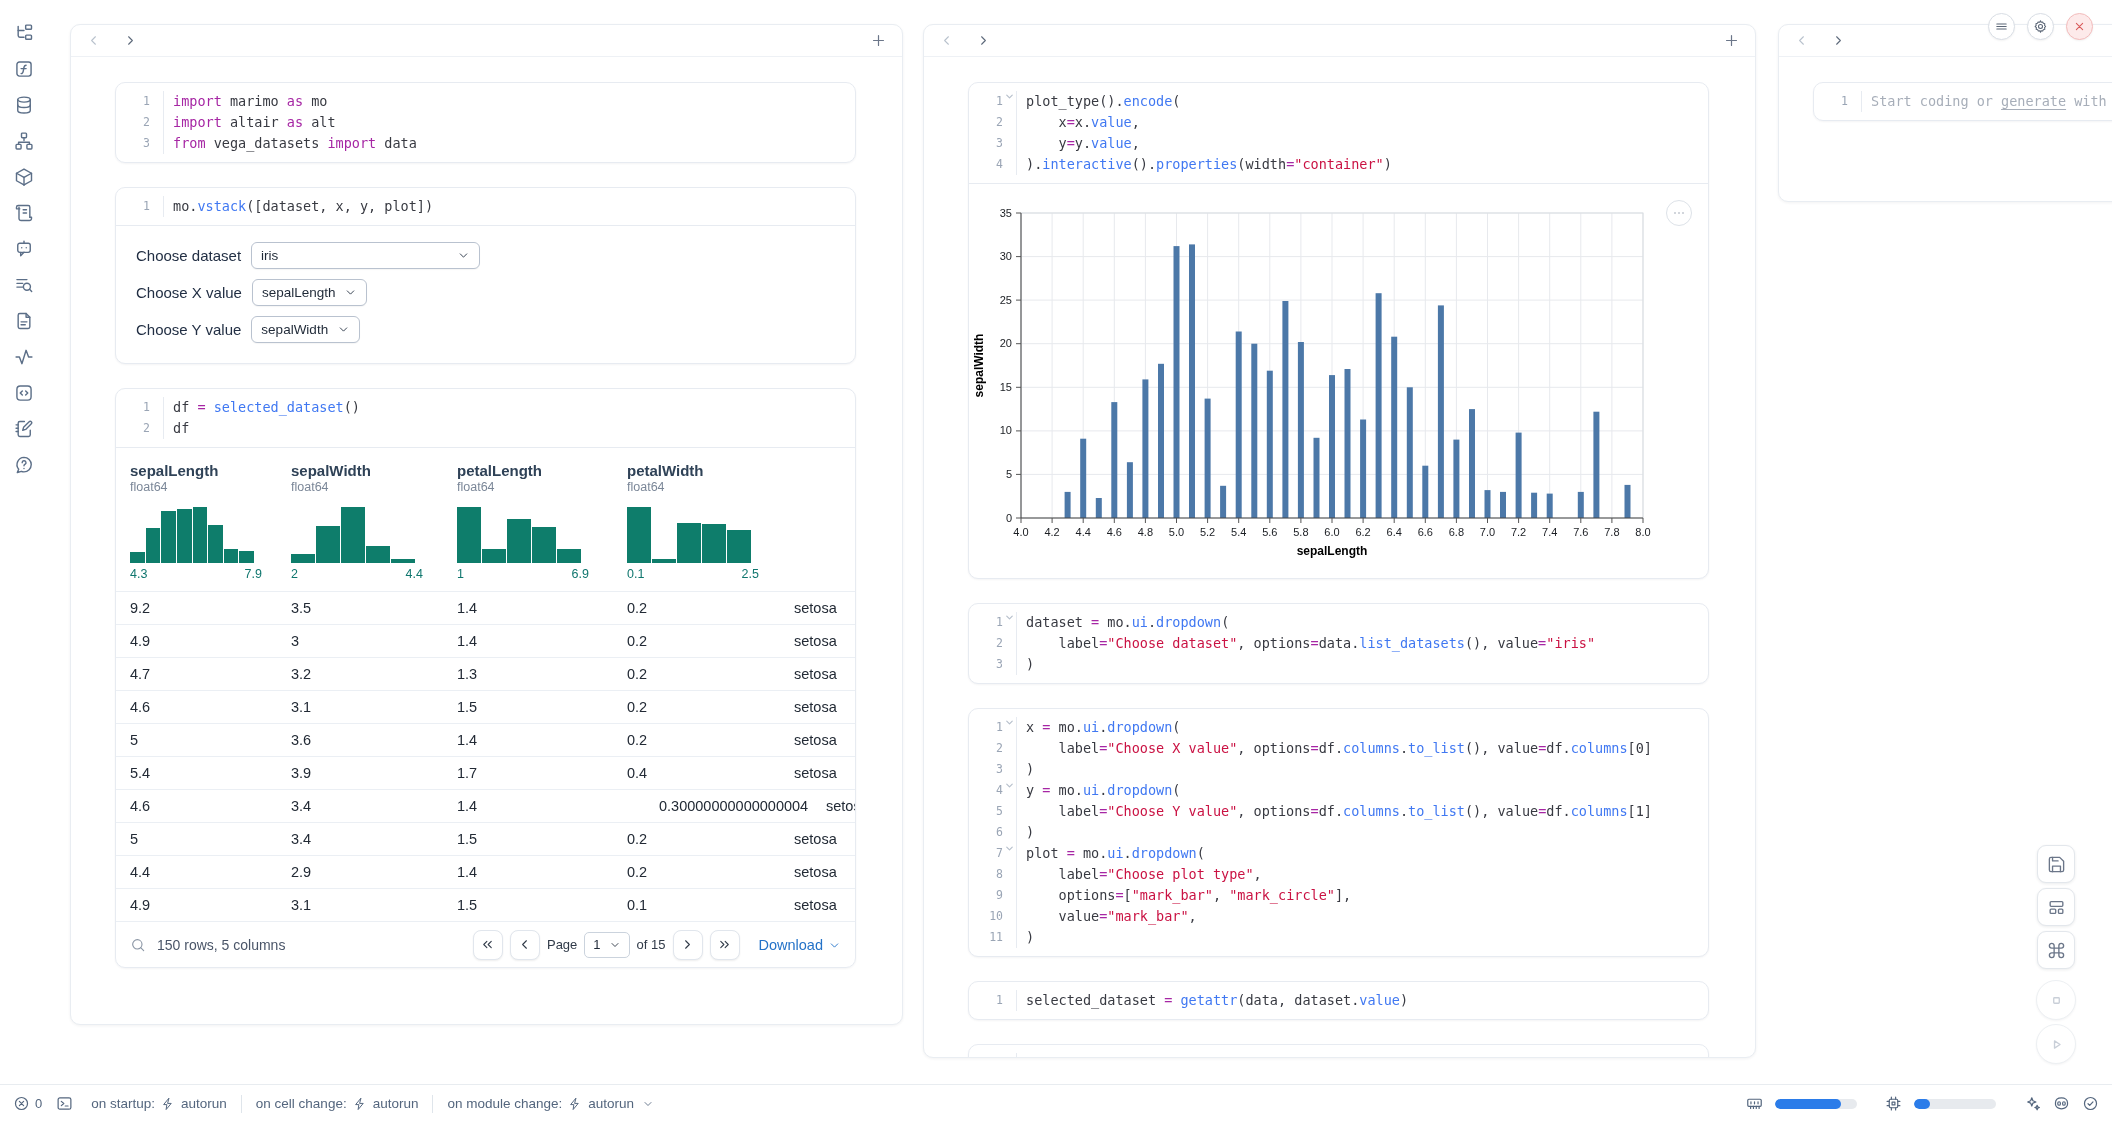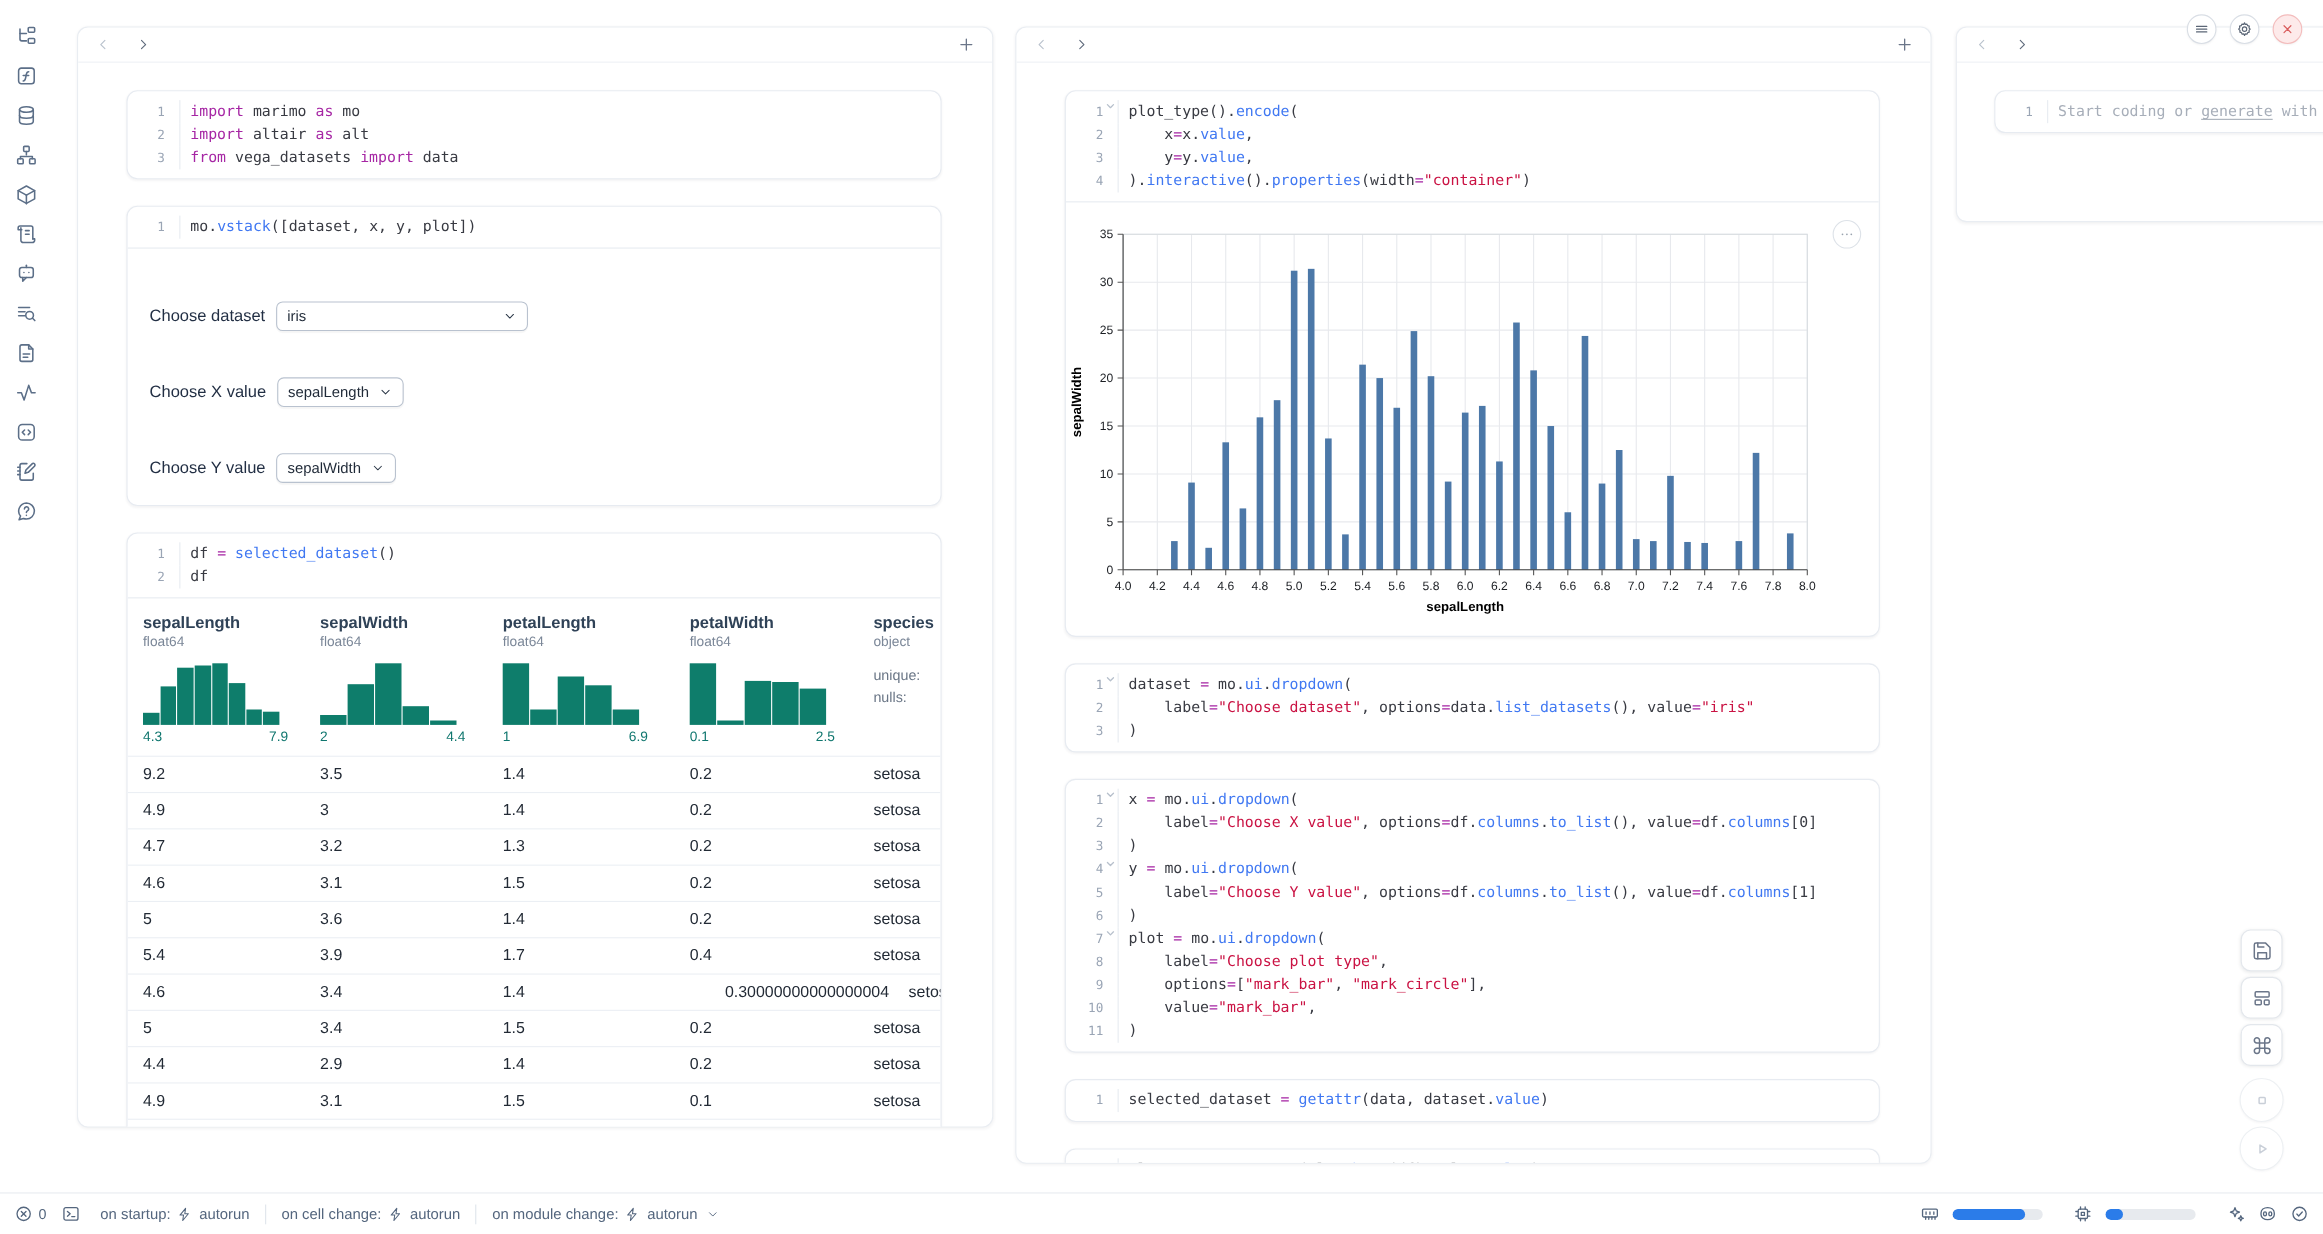--- a/index.html
+++ b/index.html
@@ -33,21 +33,21 @@
   .code { border-left:1px solid #e7ebf1; padding-left:9px; padding-right:8px; white-space:pre; color:#383a42; flex:1; cursor:text; }
   .tok-kw  { color:#a626a4; }
   .tok-fn  { color:#4078f2; }
   .tok-str { color:#ca1243; }
   .tok-op  { color:#a626a4; }
   .tok-pl  { color:#383a42; }
   .cell-output { border-top:1px solid #e7ebf1; }
 
   
   .dropdown-output { padding:16px 20px 20px; display:flex; flex-direction:column; gap:10px; }
-  .dd-row { display:flex; align-items:center; gap:10px; font-size:15px; color:#222f44;margin-top:32px; }
+  .dd-row { display:flex; align-items:center; gap:10px; font-size:15px; color:#222f44; }
   .select { height:27px; border:1px solid #b9c2cf; border-radius:6px; display:inline-flex; align-items:center; padding:0 9px; font-size:13.5px; color:#1f2937; gap:9px; background:#fff; box-shadow:0 1px 1px rgba(0,0,0,.04); cursor:pointer; }
   .dd-row:first-child .select { width:229px; justify-content:space-between; }
   .select .chev { width:13px; height:13px; color:#2b3747; }
 
   
   .thead { display:flex; padding:14px 0 10px 12px; }
   .th { flex:none; padding-left:2px; }
   .th-name { font-weight:bold; font-size:15px; color:#2f4257; }
   .th-type { font-size:12.5px; color:#7b8798; margin-top:1px; }
   .hist { margin-top:13px; height:56px; width:124px; display:flex; align-items:flex-end; gap:1px; }
@@ -354,28 +354,20 @@
               <div class="hist">
                 <div style="height: 56px;"></div>
                 <div style="height: 3.92px;"></div>
                 <div style="height: 39.76px;"></div>
                 <div style="height: 39.2px;"></div>
                 <div style="height: 33.04px;"></div>
               </div>
               <div class="minmax">
                 <span>0.1</span>
                 <span>2.5</span>
-              </div>
-            </div>
-            <div class="th" style="width: 100px;">
-              <div class="th-name">species</div>
-              <div class="th-type">object</div>
-              <div class="th-stats">
-                <div>unique:</div>
-                <div>nulls:</div>
               </div>
             </div>
           </div>
           <div class="trow">
             <div class="td" style="width: 161px;">9.2</div>
             <div class="td" style="width: 166px;">3.5</div>
             <div class="td" style="width: 170px;">1.4</div>
             <div class="td" style="width: 167px;">0.2</div>
             <div class="td" style="width: 100px;">setosa</div>
           </div>

